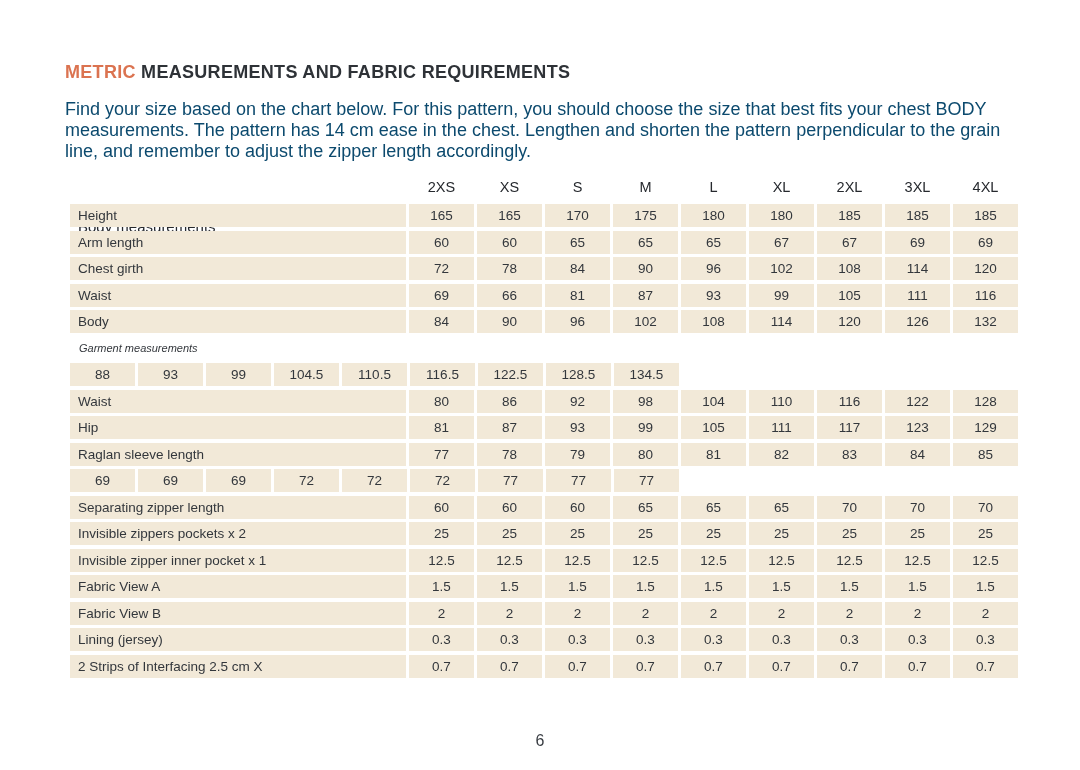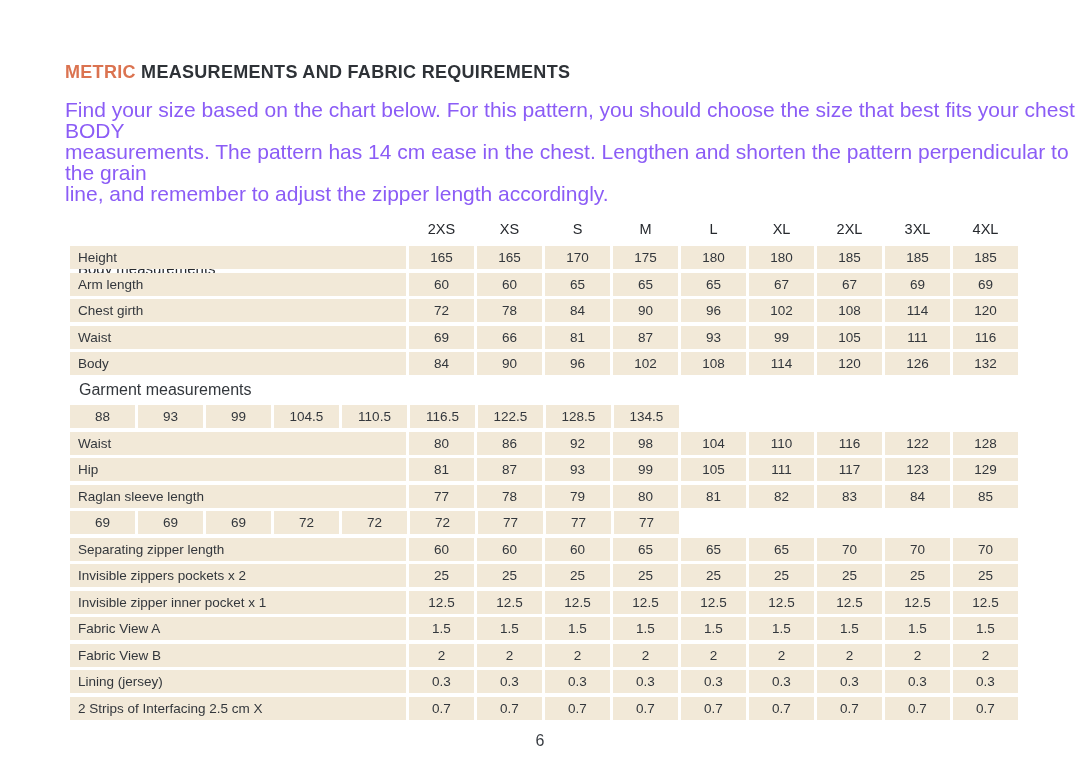--- a/index.html
+++ b/index.html
@@ -17,40 +17,41 @@
     position:relative;
     overflow:hidden;
   }
   .content{padding:62px 0 0 64px;}
   h1{
     font-size:18px;font-weight:700;letter-spacing:.3px;
     margin:0 0 5px 1px;color:var(--heading);
   }
   h1 .accent{color:var(--accent);margin-top:20px;}
   .intro{
-    font-size:21px;line-height:21px;color:#8b5cf6;
+    font-size:18px;line-height:21px;color:#0c4a6e;
     margin:16px 0 11px 1px;
   }
   .mtable{margin-left:6px;}
   .trow{display:flex;margin-bottom:3.5px;}
   .cell{
     background:var(--cellbg);height:23px;
     display:flex;align-items:center;
     font-size:13.5px;color:var(--text);
   }
   .lab{width:328px;padding-left:8px;margin-right:3px;}
   .val{width:65px;justify-content:center;margin-right:3px;}
   .hrow{height:27px;margin-bottom:4px;}
   .hrow .cell{background:transparent;height:27px;}
   .hrow .lab{font-size:15px;color:#26292E;margin-top:40px;}
   .hrow .val{font-size:14.5px;color:#26292E;}
   .sectrow{
     height:23px;display:flex;align-items:center;
-    padding-left:9px;font-size:16px;color:var(--text);
+    padding-left:9px;font-size:11px;color:var(--text);
     margin:2px 0 3.5px 0;
+    font-style:italic;
   }
   .pageno{
     position:absolute;left:0;right:0;bottom:20px;
     text-align:center;font-size:16px;color:#3A3E44;
   }
 </style>
 </head>
 <body>
 
 <div class="content">

